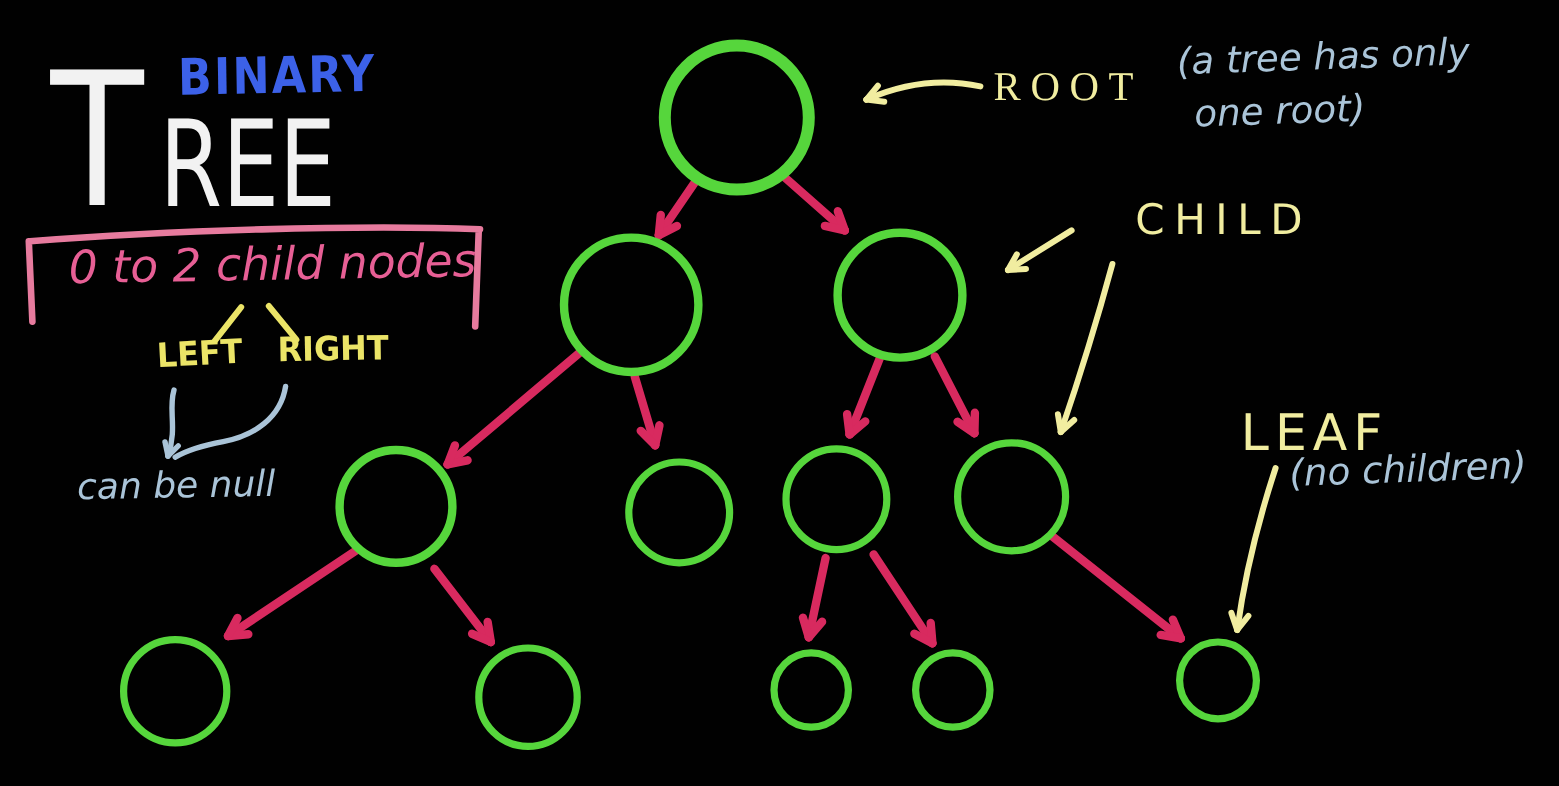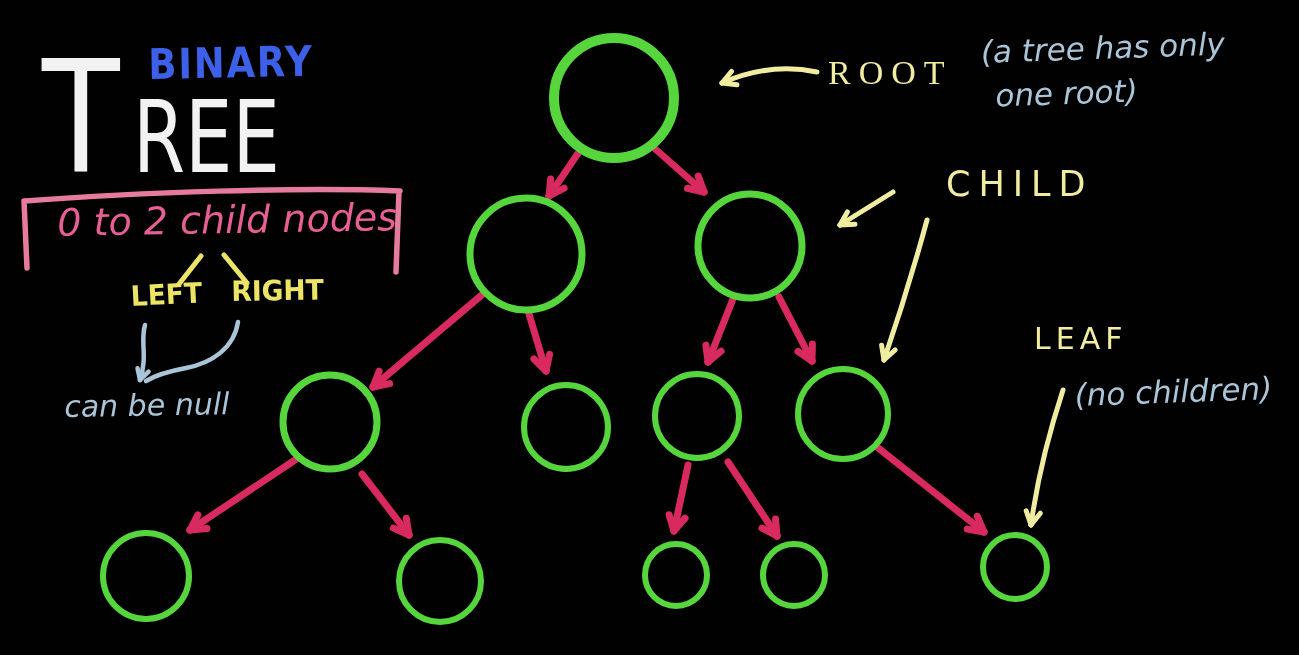--- a/index.html
+++ b/index.html
@@ -19,21 +19,21 @@
              transform:rotate(-3deg) scaleX(0.95);}
   .lbl-right{left:231px; top:278px; font-size:28px; font-weight:bold; color:#ebe467;
              transform:rotate(-1deg) scaleX(0.95);}
   .note-null{left:64px;  top:392px; font-size:30px; font-style:italic; color:#aac4d8;
              transform:rotate(-1deg);}
   .lbl-root {left:828px; top:56px;  font-size:34px; color:#f1eda0; letter-spacing:8px;font-family:Liberation Serif, serif;}
   .note-root{left:980px; top:30px;  font-size:31px; font-style:italic; color:#aac4d8;
              line-height:1.42; transform:rotate(-2deg);}
   .note-root .l2{margin-left:13px;}
   .lbl-child{left:898px; top:167px; font-size:35px; color:#f1eda0; letter-spacing:8px;margin-left:48px;}
-  .lbl-leaf {left:1034px;top:324px; font-size:30px; color:#f1eda0; letter-spacing:5px;}
+  .lbl-leaf {left:1034px;top:340px; font-size:42px; color:#f1eda0; letter-spacing:5px;}
   .note-leaf{left:1074px;top:380px; font-size:31px; font-style:italic; color:#aac4d8;
              transform:rotate(-2deg);}
 </style>
 </head>
 <body>
 
 <div class="stage">
 
   <svg id="drawing" width="1299" height="655" viewBox="0 0 1299 655">
       <line x1="581" y1="149" x2="549" y2="196" stroke="#d82a5f" stroke-width="7" stroke-linecap="round"></line>

